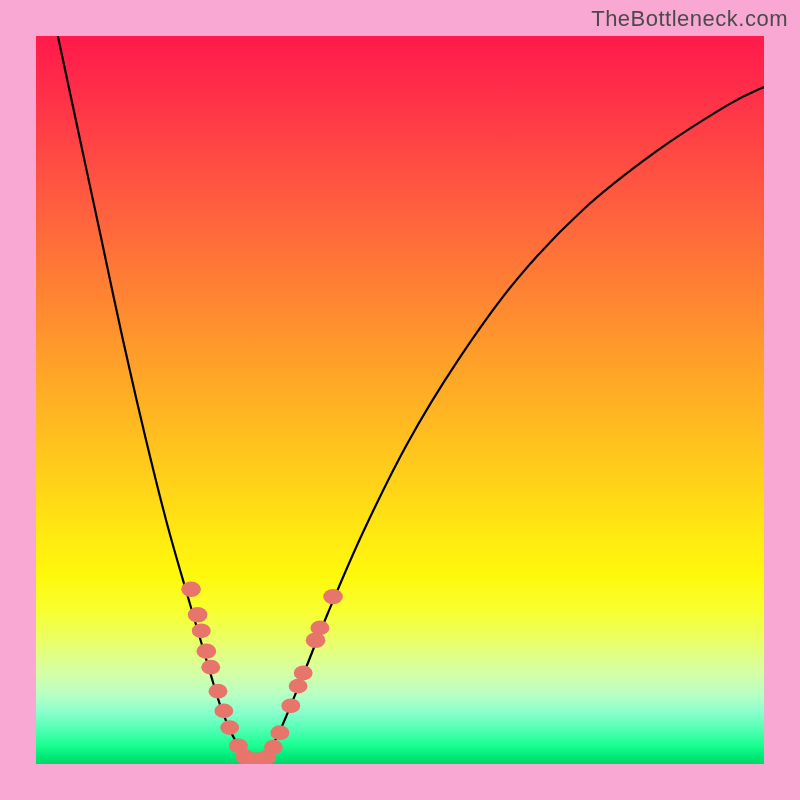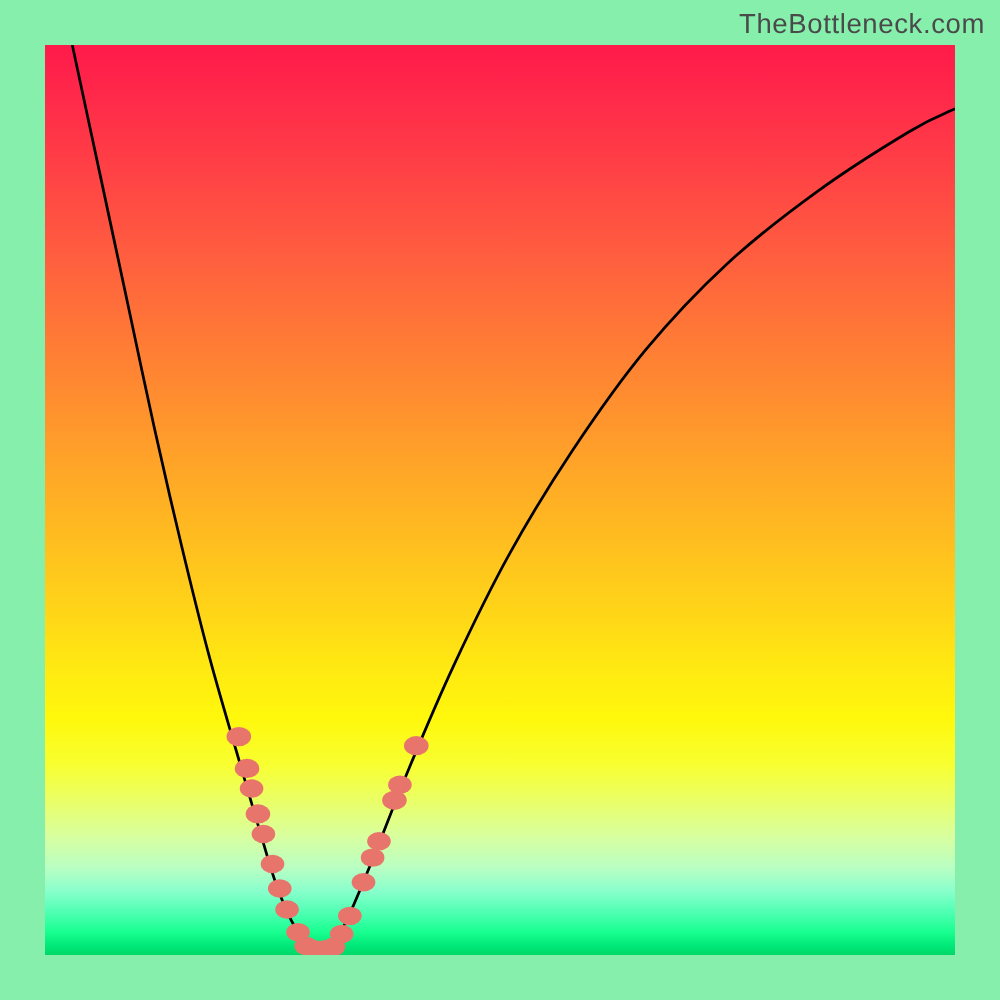--- a/index.html
+++ b/index.html
@@ -1,17 +1,17 @@
 <!DOCTYPE html>
 <html><head>
   <meta charset="utf-8">
   <style>
     * { margin: 0; padding: 0; box-sizing: border-box; }
     body { width: 800px; height: 800px; background: #000; font-family: Arial, sans-serif; overflow: hidden; }
-    .container { width: 800px; height: 800px; position: relative; background: #86efac; }
+    .container { width: 800px; height: 800px; position: relative; background: #f9a8d4; }
     .watermark { position: absolute; top: 6px; right: 12px; color: #4a4a4a; font-size: 22px; font-weight: 500; letter-spacing: 0.5px; z-index: 10; }
     .plot-area { position: absolute; left: 36px; top: 36px; width: 728px; height: 728px; }
     .gradient-bg { position: absolute; inset: 0; background: linear-gradient(to bottom,
       #ff1a4a 0%,
       #ff2a4a 6%,
       #ff4245 14%,
       #ff5a40 22%,
       #ff7338 30%,
       #ff8b30 38%,
       #ffa428 46%,

